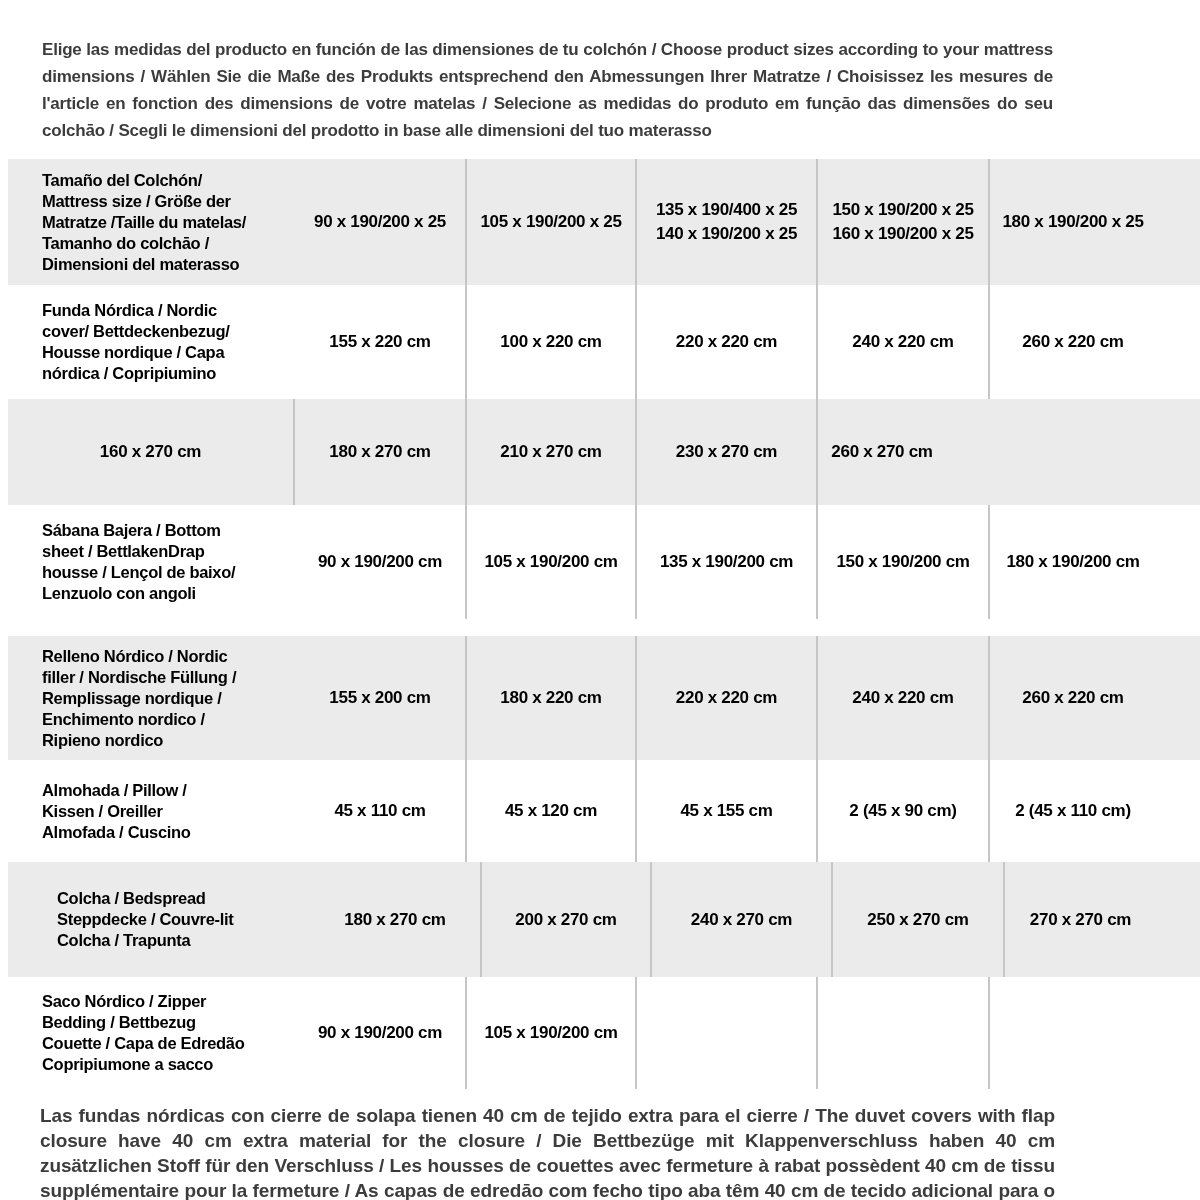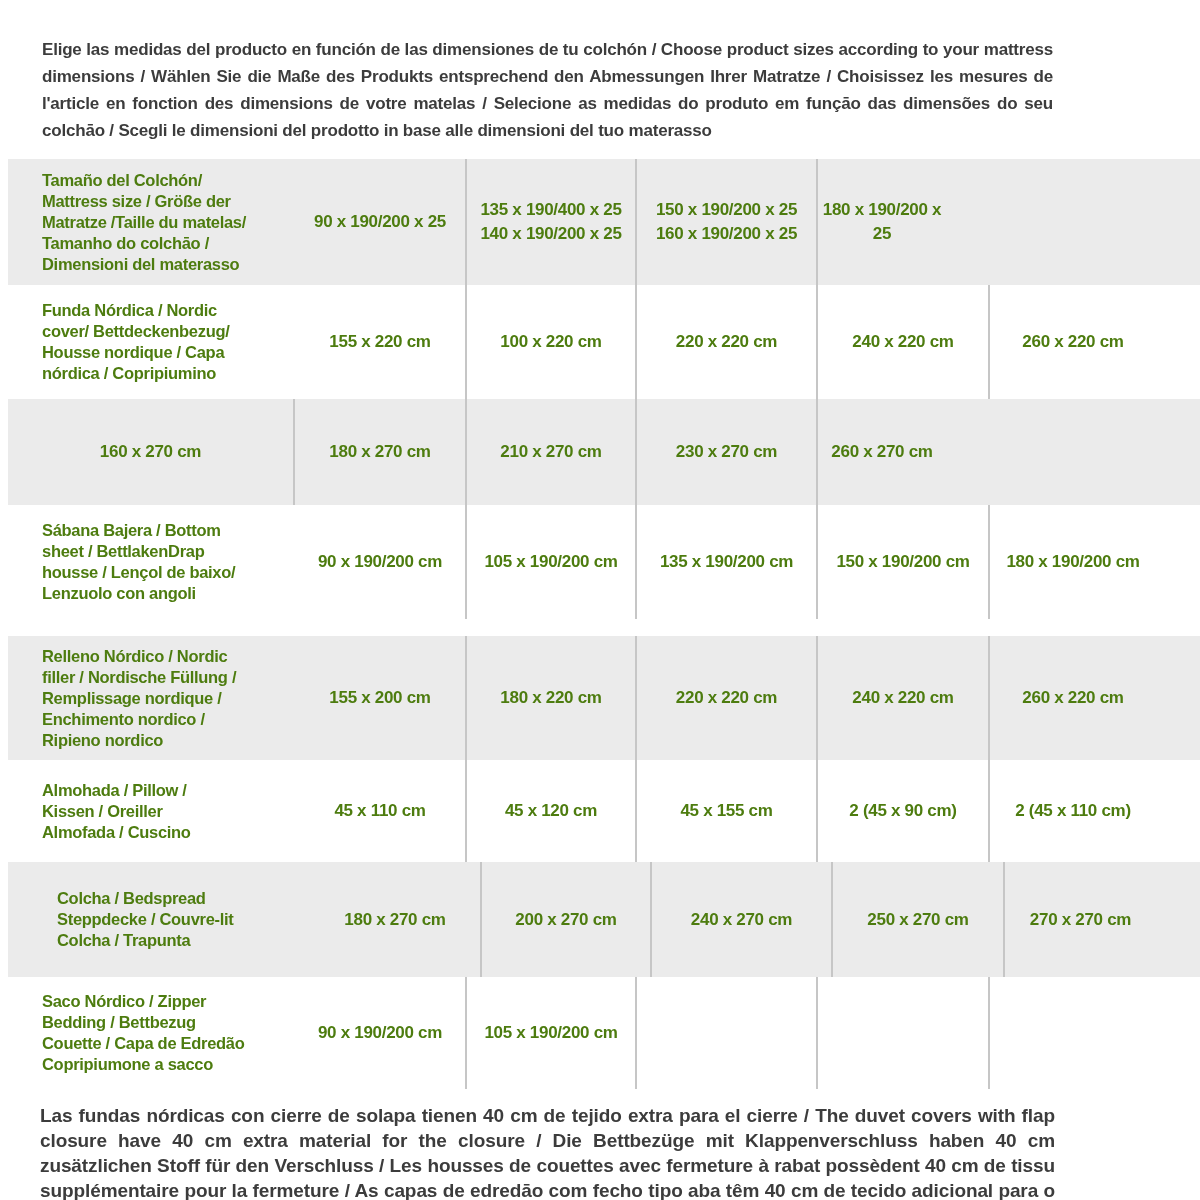--- a/index.html
+++ b/index.html
@@ -39,21 +39,21 @@
     box-sizing: border-box;
     display: flex;
     align-items: center;
     justify-content: center;
     white-space: pre-line;
     font-weight: bold;
     font-size: 17px;
     line-height: 24px;
     letter-spacing: -0.3px;
     text-align: center;
-    color: #4d7c0f;
+    color: #000000;
   }
   .cell.label {
     justify-content: flex-start;
     text-align: left;
     padding: 6px 10px 6px 34px;
     font-size: 16.5px;
     line-height: 21px;
   }
   .cell.sep { border-right: 2px solid #c6c6c6; }
   .cell.last { padding-right: 44px; border-radius: 19px; }
@@ -86,20 +86,21 @@
 
   <div class="size-table">
 
     <div class="trow stripe r1">
       <div class="cell label">Tamaño del Colchón/
 Mattress size / Größe der
 Matratze /Taille du matelas/
 Tamanho do colchāo /
 Dimensioni del materasso</div>
       <div class="cell sep">90 x 190/200 x 25</div>
+      <div class="cell sep">105 x 190/200 x 25</div>
       <div class="cell sep">135 x 190/400 x 25
 140 x 190/200 x 25</div>
       <div class="cell sep">150 x 190/200 x 25
 160 x 190/200 x 25</div>
       <div class="cell last">180 x 190/200 x 25</div>
     </div>
 
     <div class="trow r2">
       <div class="cell label">Funda Nórdica /  Nordic
 cover/ Bettdeckenbezug/

